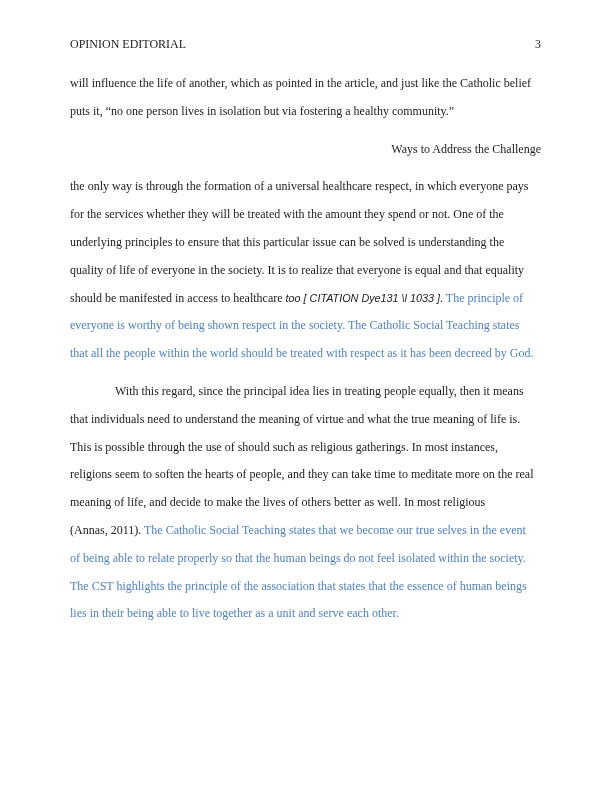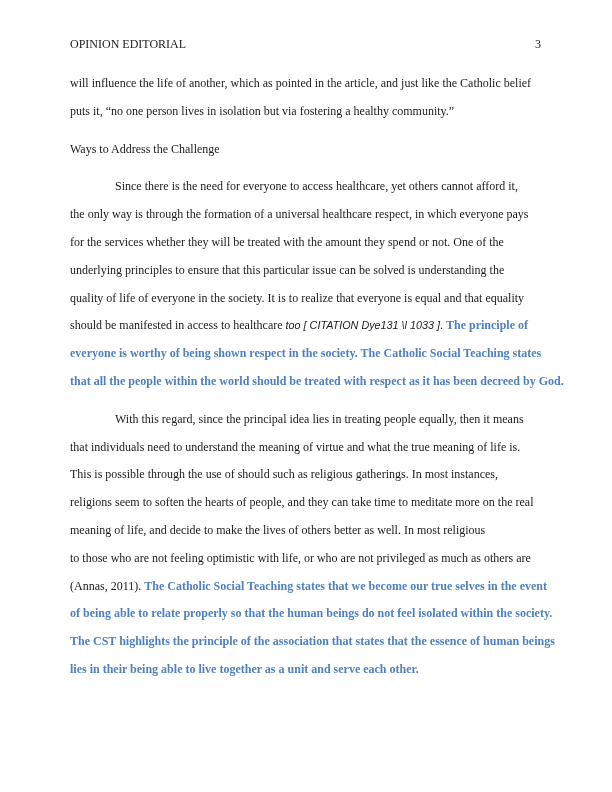--- a/index.html
+++ b/index.html
@@ -25,25 +25,25 @@
   .para { margin: 0 16px 10px 0; }
   .line {
     font-size: 12px;
     line-height: 27.8px;
     white-space: nowrap;
   }
   .line.indent { text-indent: 45px; }
   .heading {
     font-size: 12px;
     line-height: 27.8px;
-    text-align: left;
+    text-align: right;
     margin: 0 0 10px 0;
   }
   .seg-normal { color: var(--ink); }
-  .seg-blue { color: var(--blue); font-weight: bold; }
+  .seg-blue { color: var(--blue); }
   .seg-field {
     font-family: "Liberation Sans", sans-serif;
     font-size: 10.8px;
     color: var(--ink);
     font-style: italic;
   }
 </style>
 </head>
 <body>
 
@@ -52,35 +52,33 @@
     <span>OPINION EDITORIAL</span>
     <span>3</span>
   </div>
   <div class="doc-body">
       <div class="para">
         <div class="line"><span class="seg-normal">will influence the life of another, which as pointed in the article, and just like the Catholic belief</span></div>
         <div class="line"><span class="seg-normal">puts it, “no one person lives in isolation but via fostering a healthy community.”</span></div>
       </div>
       <div class="heading">Ways to Address the Challenge</div>
       <div class="para">
-        <div class="line indent"><span class="seg-normal">Since there is the need for everyone to access healthcare, yet others cannot afford it,</span></div>
         <div class="line"><span class="seg-normal">the only way is through the formation of a universal healthcare respect, in which everyone pays</span></div>
         <div class="line"><span class="seg-normal">for the services whether they will be treated with the amount they spend or not. One of the</span></div>
         <div class="line"><span class="seg-normal">underlying principles to ensure that this particular issue can be solved is understanding the</span></div>
         <div class="line"><span class="seg-normal">quality of life of everyone in the society. It is to realize that everyone is equal and that equality</span></div>
         <div class="line"><span class="seg-normal">should be manifested in access to healthcare </span><span class="seg-field">too [ CITATION Dye131 \l 1033 ]</span><span class="seg-normal">. </span><span class="seg-blue">The principle of</span></div>
         <div class="line"><span class="seg-blue">everyone is worthy of being shown respect in the society. The Catholic Social Teaching states</span></div>
         <div class="line"><span class="seg-blue">that all the people within the world should be treated with respect as it has been decreed by God.</span></div>
       </div>
       <div class="para">
         <div class="line indent"><span class="seg-normal">With this regard, since the principal idea lies in treating people equally, then it means</span></div>
         <div class="line"><span class="seg-normal">that individuals need to understand the meaning of virtue and what the true meaning of life is.</span></div>
         <div class="line"><span class="seg-normal">This is possible through the use of should such as religious gatherings. In most instances,</span></div>
         <div class="line"><span class="seg-normal">religions seem to soften the hearts of people, and they can take time to meditate more on the real</span></div>
         <div class="line"><span class="seg-normal">meaning of life, and decide to make the lives of others better as well. In most religious</span></div>
-        <div class="line"><span class="seg-normal">to those who are not feeling optimistic with life, or who are not privileged as much as others are</span></div>
         <div class="line"><span class="seg-normal">(Annas, 2011). </span><span class="seg-blue">The Catholic Social Teaching states that we become our true selves in the event</span></div>
         <div class="line"><span class="seg-blue">of being able to relate properly so that the human beings do not feel isolated within the society.</span></div>
         <div class="line"><span class="seg-blue">The CST highlights the principle of the association that states that the essence of human beings</span></div>
         <div class="line"><span class="seg-blue">lies in their being able to live together as a unit and serve each other.</span></div>
       </div>
     </div>
 </div>
 
 </body></html>

